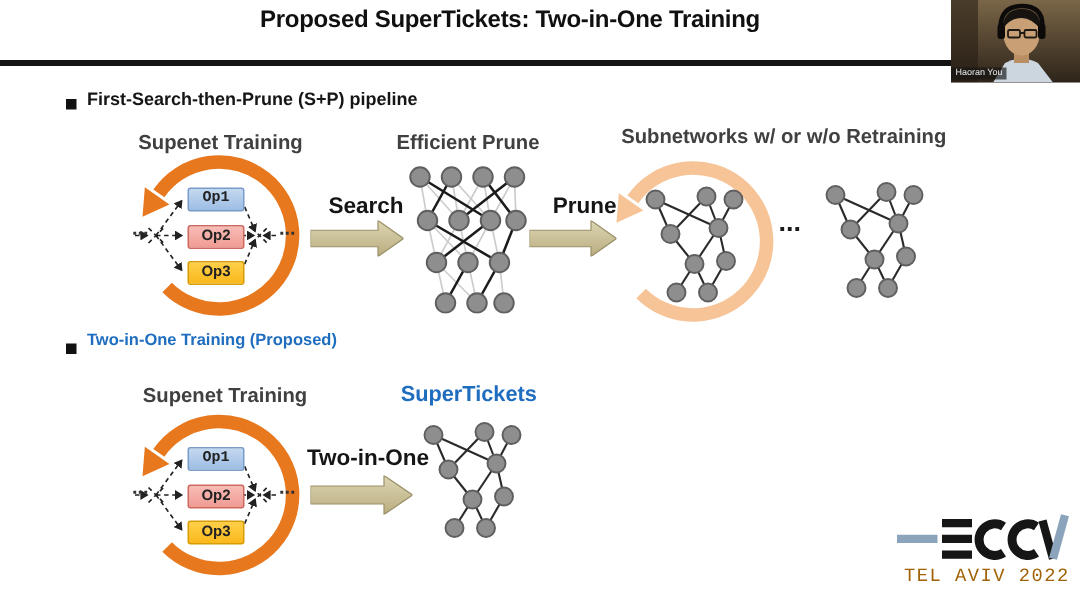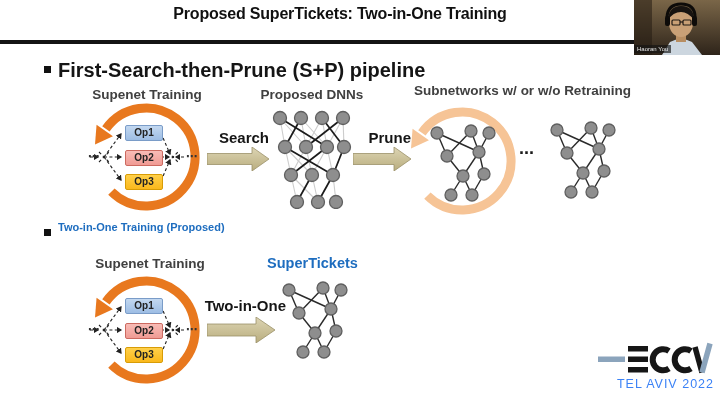--- a/index.html
+++ b/index.html
@@ -8,36 +8,36 @@
   .abs{position:absolute;}
   
   .title{left:40px;top:5px;width:600px;text-align:center;font-size:16px;font-weight:700;
          color:#101010;letter-spacing:-0.2px;}
   .title-underline{left:0;top:40px;width:634px;height:4px;background:#141414;}
   .webcam{left:634px;top:0;width:86px;height:55px;background:#3c3128;overflow:hidden;}
   .webcam-name{left:0;bottom:2px;font-size:6px;color:#e8e8e8;background:rgba(20,20,20,.65);
                padding:1px 3px;line-height:1;}
   
   .bullet-sq{width:7px;height:7px;background:#111;}
-  .bullet-text{font-size:20px;font-weight:700;color:#151515;}
+  .bullet-text{font-size:12px;font-weight:700;color:#151515;}
   .bullet-text.blue{color:#1e6dbf;font-size:11px;}
   
   .diag-title{font-size:13.5px;font-weight:700;color:#404040;text-align:center;}
   .diag-title.blue{color:#1e6dbf;font-size:14.5px;}
   .arrow-label{font-size:15px;font-weight:700;color:#151515;text-align:right;}
   
   .opbox{width:36px;height:14px;border-radius:2px;font-size:10px;font-weight:700;
          color:#222;display:flex;align-items:center;justify-content:center;line-height:1;}
-  .op1{background:linear-gradient(#c3d8f0,#9dbde4);border:1px solid #7a9cc8;}
+  .op1{background:linear-gradient(#c3d8f0,#9dbde4);border:1px solid #7a9cc8;font-family:Liberation Mono, monospace;}
   .op2{background:linear-gradient(#f8bcb6,#f09b94);border:1px solid #cc6a60;}
   .op3{background:linear-gradient(#ffd04a,#fab81c);border:1px solid #d89c06;}
   .side-dots{font-size:11px;font-weight:700;color:#333;line-height:1;}
   .mid-dots{font-size:18px;font-weight:700;color:#1b1b1b;line-height:1;}
   
-  .logo-sub{font-size:12.5px;color:#3b82f6;text-align:right;letter-spacing:1px;}
+  .logo-sub{font-size:12.5px;color:#a16207;text-align:center;letter-spacing:1px;font-family:Liberation Mono, monospace;}
   svg{display:block;}
 </style>
 </head>
 <body>
 
 <div class="abs title">Proposed SuperTickets: Two-in-One Training</div>
 <div class="abs title-underline"></div>
 
 <div class="abs webcam">
   <svg width="86" height="55" viewBox="0 0 86 55">
@@ -112,21 +112,21 @@
 <svg class="abs" style="left:207px;top:147px;" width="62" height="24" viewBox="0 0 62 24">
   <defs>
       <linearGradient id="tan1" x1="0" y1="0" x2="0" y2="1">
     <stop offset="0" stop-color="#ddd5b4"></stop>
         <stop offset="1" stop-color="#b9ad7e"></stop>
       </linearGradient>
     </defs>
   <polygon points="0,6.5 45,6.5 45,0 62,12 45,24 45,17.5 0,17.5" fill="url(#tan1)" stroke="#9a9068" stroke-width="0.8"></polygon>
 </svg>
 
-<div class="abs diag-title" style="left:252px;top:87px;width:120px;">Proposed DNNs</div>
+<div class="abs diag-title" style="left:252px;top:87px;width:120px;">Efficient Prune</div>
 
 <svg class="abs" style="left:271px;top:109px;" width="82" height="100" viewBox="0 0 82 100">
   <g stroke="#cccccc" stroke-width="1.1">
     <line x1="9" y1="9" x2="14" y2="38"></line>
       <line x1="9" y1="9" x2="35" y2="38"></line>
     <line x1="30" y1="9" x2="35" y2="38"></line>
       <line x1="30" y1="9" x2="56" y2="38"></line>
     <line x1="51" y1="9" x2="35" y2="38"></line>
       <line x1="51" y1="9" x2="56" y2="38"></line>
     <line x1="72" y1="9" x2="73" y2="38"></line>

